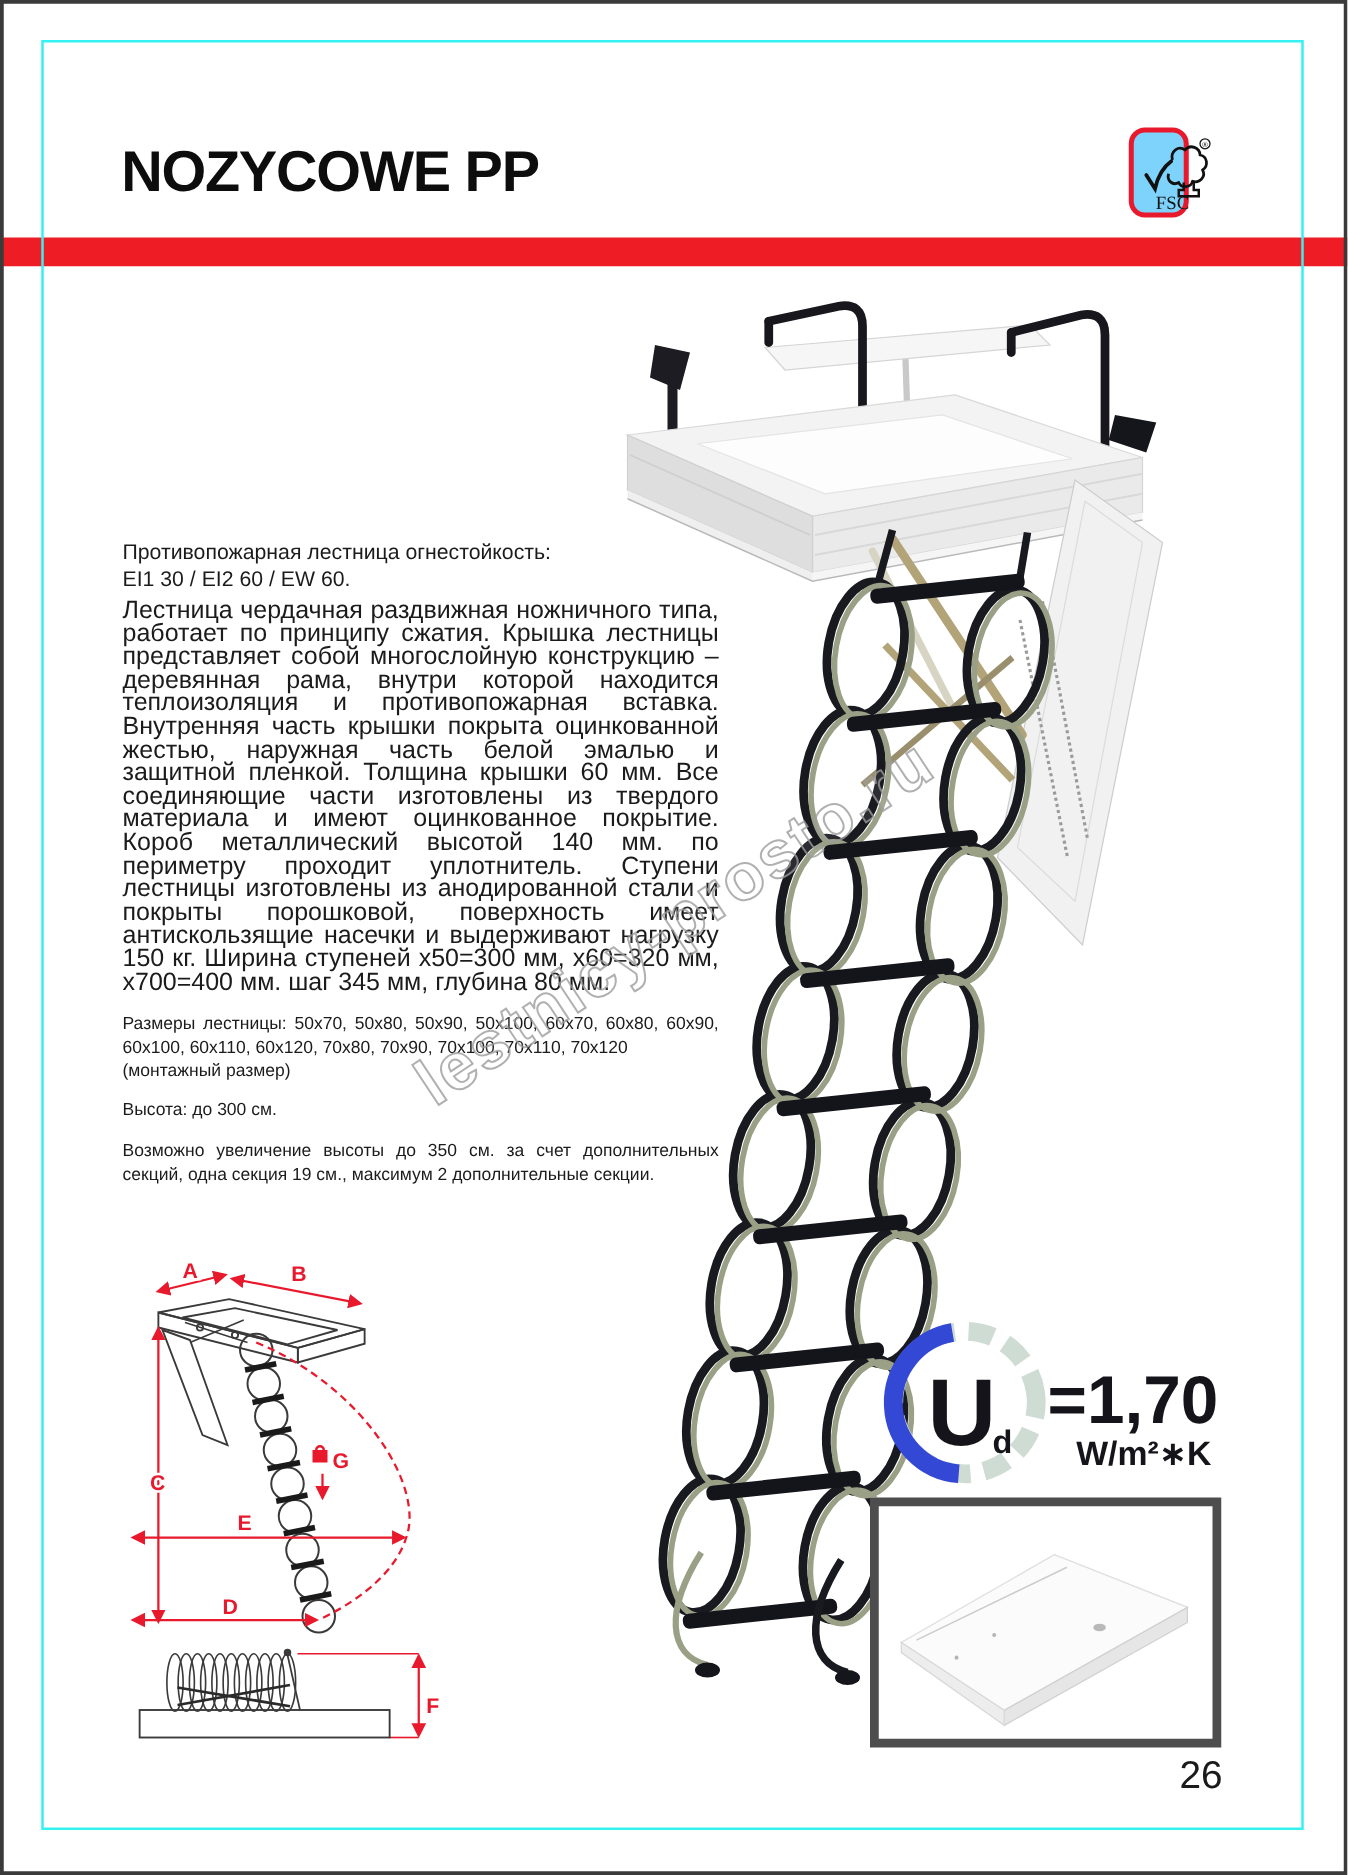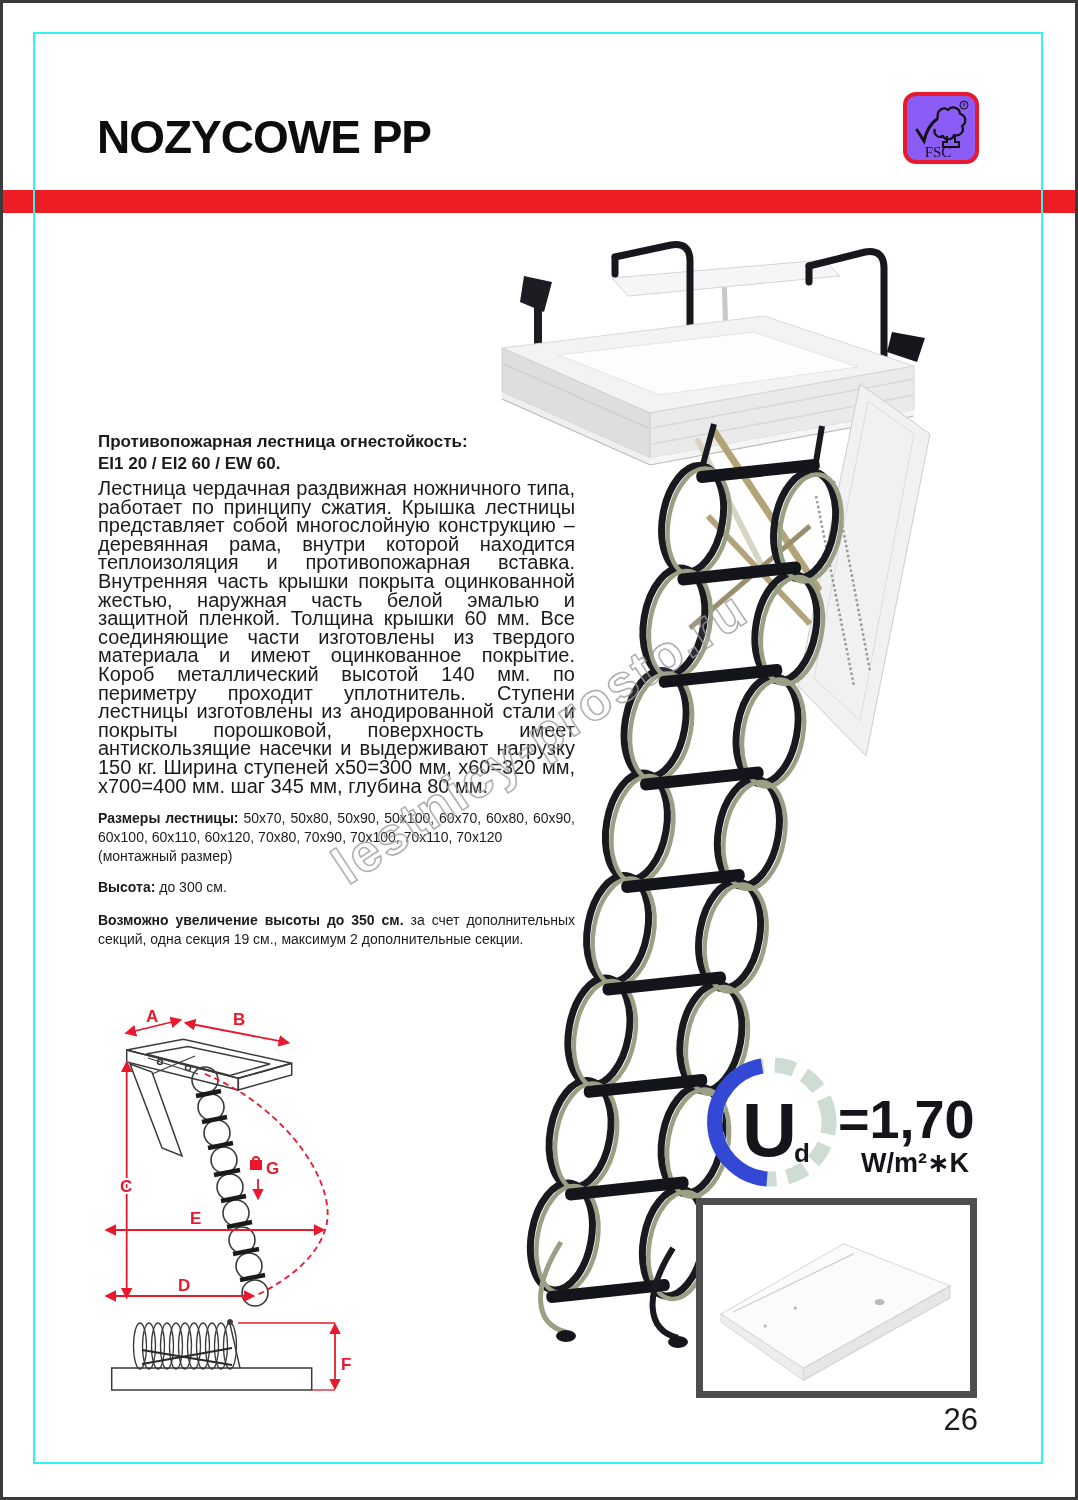--- a/index.html
+++ b/index.html
@@ -7,31 +7,31 @@
     width:1078px;height:1500px;position:relative;background:#ffffff;
     font-family:"Liberation Sans","DejaVu Sans",sans-serif;color:#1b1b1b;
     overflow:hidden;
   }
   .outer-border{position:absolute;inset:0;border:3px solid #3a3a3a;z-index:90;pointer-events:none;}
   .cyan-frame{position:absolute;left:33px;top:32px;width:1006px;height:1428px;
     border:2px solid #35f2f2;z-index:80;pointer-events:none;}
   .red-stripe{position:absolute;left:0;top:190px;width:1078px;height:23px;background:#ee1c24;z-index:5;}
   .page-title{position:absolute;left:97px;top:110px;font-size:46px;font-weight:bold;
     letter-spacing:-1px;color:#0d0d0d;z-index:20;}
-  .fsc-box{position:absolute;left:903px;top:92px;width:76px;height:72px;background:#8b5cf6;
+  .fsc-box{position:absolute;left:903px;top:102px;width:48px;height:72px;background:#7dd3fc;
     border:4px solid #e8192c;border-radius:13px;box-sizing:border-box;z-index:20;}
   .photo-main{position:absolute;left:462px;top:216px;width:525px;height:1155px;z-index:10;}
   .desc{position:absolute;left:98px;top:431px;width:477px;z-index:20;}
   .para{margin:0;}
   .head{font-size:17px;line-height:22px;font-weight:bold;}
   .body{font-size:20px;line-height:18.6px;text-align:justify;}
   .small{font-size:14px;line-height:19px;text-align:justify;}
   .dims{font-size:21px;line-height:26px;font-weight:normal;}
   .mt4{margin-top:4px;}.mt12{margin-top:12px;}.mt14{margin-top:14px;}
-  .b{font-weight:bold;}
+  .b{font-weight:normal;}
   .diagram{position:absolute;left:90px;top:1004px;width:318px;height:432px;z-index:15;}
   .u-badge{position:absolute;left:698px;top:1050px;width:292px;height:150px;z-index:15;}
   .photo-frame{position:absolute;left:696px;top:1198px;width:281px;height:200px;background:#fff;
     border:7px solid #4d4d4d;box-sizing:border-box;z-index:15;}
   .page-number{position:absolute;left:900px;top:1402px;width:78px;text-align:right;
     font-size:31px;color:#1b1b1b;z-index:20;}
   .watermark{position:absolute;left:300px;top:556px;width:520px;height:372px;z-index:60;pointer-events:none;}
   svg{display:block;}
 </style>
 </head>
@@ -153,21 +153,21 @@
     </g>
 
     <path d="M99 1026 C70 1072 72 1108 104 1116" stroke="#9aa086" stroke-width="5"></path>
     <path d="M211 1032 C182 1078 184 1114 216 1122" stroke="#191920" stroke-width="6"></path>
     <ellipse cx="104" cy="1120" rx="10" ry="6" fill="#15151c"></ellipse>
     <ellipse cx="216" cy="1126" rx="10" ry="6" fill="#15151c"></ellipse>
   </g>
 </svg>
 
 <div class="desc">
-    <p class="para head"><span class="b">Противопожарная лестница огнестойкость:</span><br><span class="b">EI1 20 / EI2 60 / EW 60.</span></p>
+    <p class="para head"><span class="b">Противопожарная лестница огнестойкость:</span><br><span class="b">EI1 30 / EI2 60 / EW 60.</span></p>
     <p class="para body mt4"><span>Лестница чердачная раздвижная ножничного типа, работает по принципу сжатия. Крышка лестницы представляет собой многослойную конструкцию – деревянная рама, внутри которой находится теплоизоляция и противопожарная вставка. Внутренняя часть крышки покрыта оцинкованной жестью, наружная часть белой эмалью и защитной пленкой. Толщина крышки 60 мм. Все соединяющие части изготовлены из твердого материала и имеют оцинкованное покрытие. Короб металлический высотой 140 мм. по периметру проходит уплотнитель. Ступени лестницы изготовлены из анодированной стали и покрыты порошковой, поверхность имеет антискользящие насечки и выдерживают нагрузку 150 кг. Ширина ступеней x50=300 мм, x60=320 мм, x700=400 мм. шаг 345 мм, глубина 80 мм.</span></p>
     <p class="para small mt14"><span class="b">Размеры лестницы:</span><span> 50x70, 50x80, 50x90, 50x100, 60x70, 60x80, 60x90, 60x100, 60x110, 60x120, 70x80, 70x90, 70x100, 70x110, 70x120</span><br><span>(монтажный размер)</span></p>
     <p class="para small mt12"><span class="b">Высота:</span><span> до 300 см.</span></p>
     <p class="para small mt14"><span class="b">Возможно увеличение высоты до 350 см.</span><span> за счет дополнительных секций, одна секция 19 см., максимум 2 дополнительные секции.</span><br></p>
   </div>
 
 <svg class="watermark" viewBox="0 0 520 372">
   <text x="48" y="330" transform="rotate(-33.5 48 330)" font-size="53" font-weight="bold" letter-spacing="2" fill="rgba(255,255,255,0.10)" stroke="#9d9d9d" stroke-width="1.6" opacity="0.8">lestnicy-prosto.ru</text>
 </svg>
 

